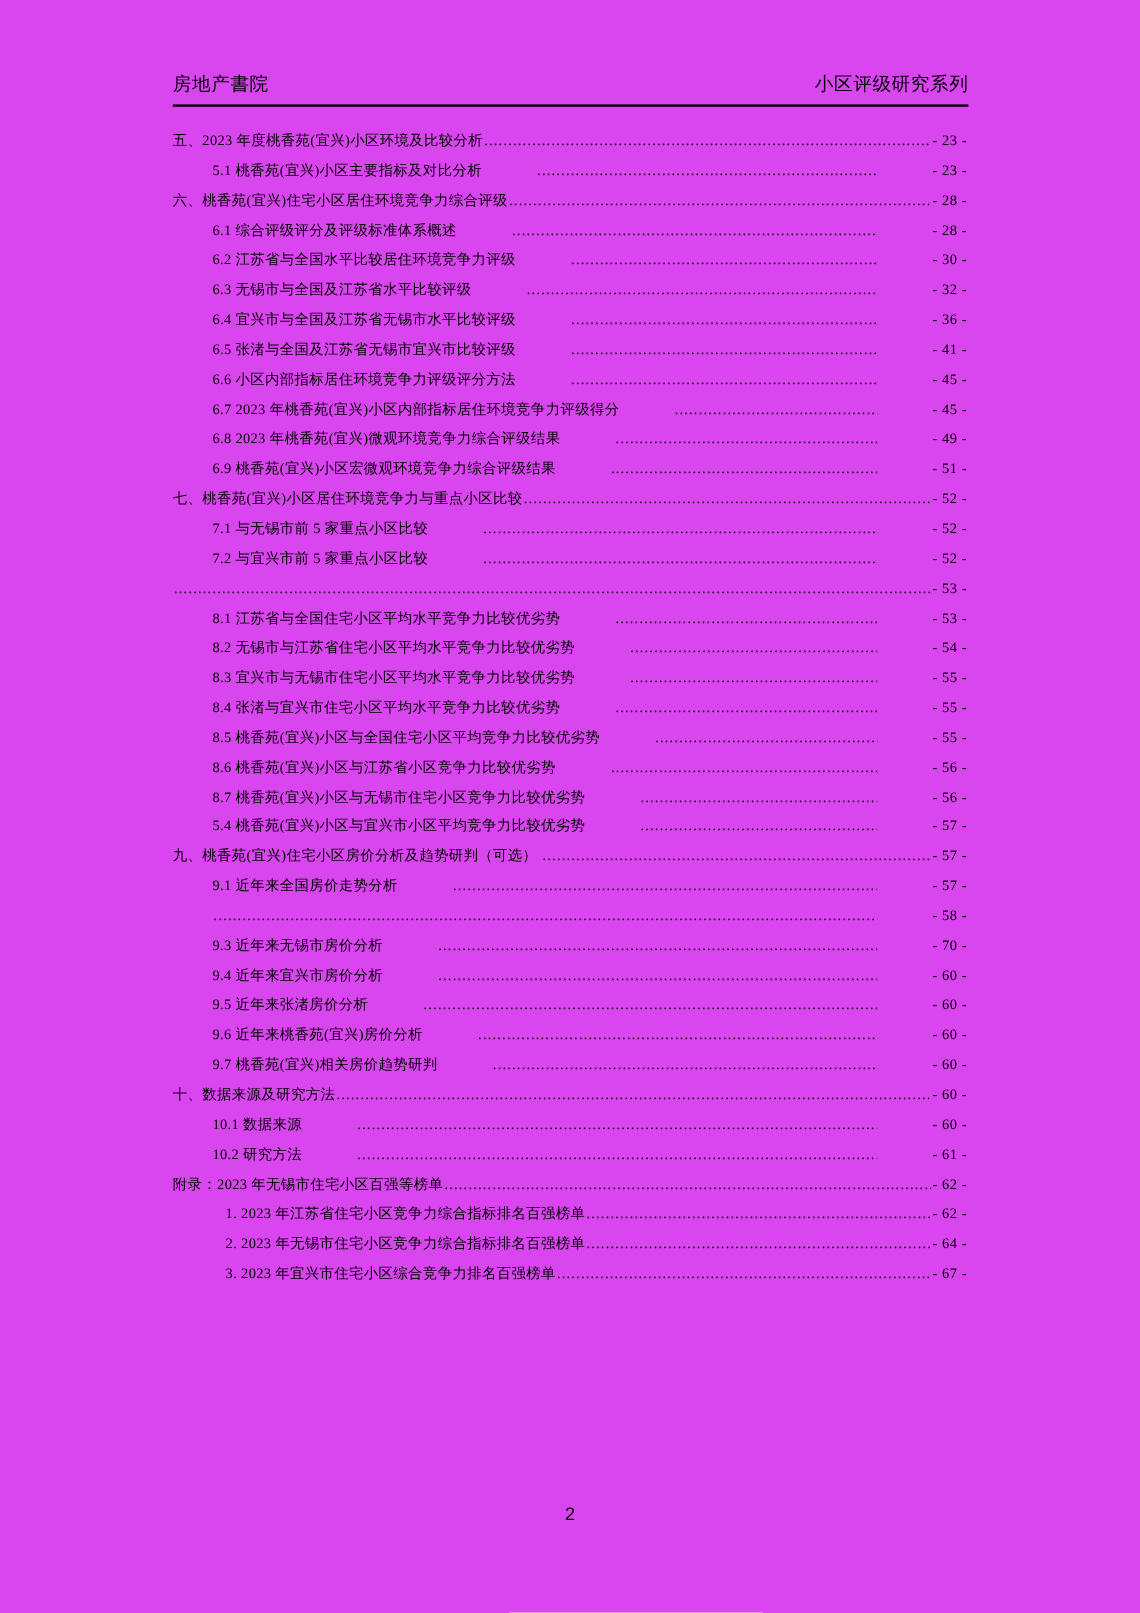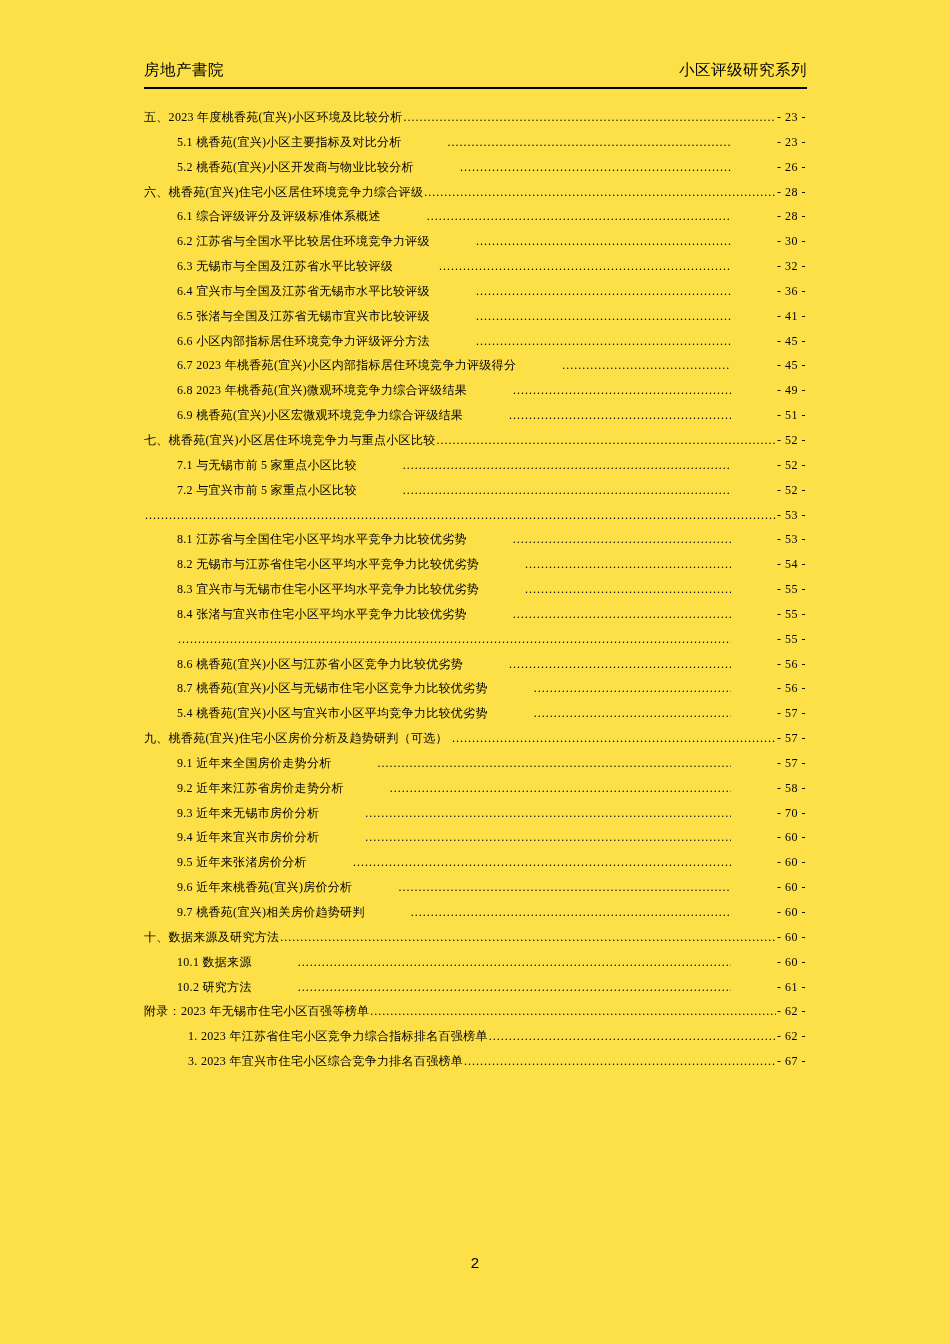--- a/index.html
+++ b/index.html
@@ -4,21 +4,21 @@
 <style>
   html, body {
     margin: 0;
     padding: 0;
     background: #ffffff;
   }
   .page {
     position: relative;
     width: 950px;
     height: 1344px;
-    background: #fde047;
+    background: #d946ef;
     font-family: "Liberation Serif", "DejaVu Serif", serif;
     color: #000000;
     overflow: hidden;
   }
   .page-header {
     position: absolute;
     top: 60px;
     left: 144px;
     right: 143px;
     display: flex;
@@ -96,25 +96,20 @@
       <div class="toc-row level-1">
         <span class="title">五、2023 年度桃香苑(宜兴)小区环境及比较分析</span>
         <span class="dots"></span>
         <span class="pg">- 23 -</span>
       </div>
       <div class="toc-row level-2">
         <span class="title">5.1 桃香苑(宜兴)小区主要指标及对比分析</span>
         <span class="dots"></span>
         <span class="pg">- 23 -</span>
       </div>
-      <div class="toc-row level-2">
-        <span class="title">5.2 桃香苑(宜兴)小区开发商与物业比较分析</span>
-        <span class="dots"></span>
-        <span class="pg">- 26 -</span>
-      </div>
       <div class="toc-row level-1">
         <span class="title">六、桃香苑(宜兴)住宅小区居住环境竞争力综合评级</span>
         <span class="dots"></span>
         <span class="pg">- 28 -</span>
       </div>
       <div class="toc-row level-2">
         <span class="title">6.1 综合评级评分及评级标准体系概述</span>
         <span class="dots"></span>
         <span class="pg">- 28 -</span>
       </div>
@@ -191,20 +186,21 @@
         <span class="title">8.3 宜兴市与无锡市住宅小区平均水平竞争力比较优劣势</span>
         <span class="dots"></span>
         <span class="pg">- 55 -</span>
       </div>
       <div class="toc-row level-2">
         <span class="title">8.4 张渚与宜兴市住宅小区平均水平竞争力比较优劣势</span>
         <span class="dots"></span>
         <span class="pg">- 55 -</span>
       </div>
       <div class="toc-row level-2">
+        <span class="title">8.5 桃香苑(宜兴)小区与全国住宅小区平均竞争力比较优劣势</span>
         <span class="dots"></span>
         <span class="pg">- 55 -</span>
       </div>
       <div class="toc-row level-2">
         <span class="title">8.6 桃香苑(宜兴)小区与江苏省小区竞争力比较优劣势</span>
         <span class="dots"></span>
         <span class="pg">- 56 -</span>
       </div>
       <div class="toc-row level-2">
         <span class="title">8.7 桃香苑(宜兴)小区与无锡市住宅小区竞争力比较优劣势</span>
@@ -220,21 +216,20 @@
         <span class="title">九、桃香苑(宜兴)住宅小区房价分析及趋势研判（可选） </span>
         <span class="dots"></span>
         <span class="pg">- 57 -</span>
       </div>
       <div class="toc-row level-2">
         <span class="title">9.1 近年来全国房价走势分析</span>
         <span class="dots"></span>
         <span class="pg">- 57 -</span>
       </div>
       <div class="toc-row level-2">
-        <span class="title">9.2 近年来江苏省房价走势分析</span>
         <span class="dots"></span>
         <span class="pg">- 58 -</span>
       </div>
       <div class="toc-row level-2">
         <span class="title">9.3 近年来无锡市房价分析</span>
         <span class="dots"></span>
         <span class="pg">- 70 -</span>
       </div>
       <div class="toc-row level-2">
         <span class="title">9.4 近年来宜兴市房价分析</span>
@@ -273,20 +268,25 @@
       </div>
       <div class="toc-row level-1">
         <span class="title">附录：2023 年无锡市住宅小区百强等榜单</span>
         <span class="dots"></span>
         <span class="pg">- 62 -</span>
       </div>
       <div class="toc-row level-3">
         <span class="title">1. 2023 年江苏省住宅小区竞争力综合指标排名百强榜单</span>
         <span class="dots"></span>
         <span class="pg">- 62 -</span>
+      </div>
+      <div class="toc-row level-3">
+        <span class="title">2. 2023 年无锡市住宅小区竞争力综合指标排名百强榜单</span>
+        <span class="dots"></span>
+        <span class="pg">- 64 -</span>
       </div>
       <div class="toc-row level-3">
         <span class="title">3. 2023 年宜兴市住宅小区综合竞争力排名百强榜单</span>
         <span class="dots"></span>
         <span class="pg">- 67 -</span>
       </div>
     </div>
 
   <div class="page-footer">
     <span>2</span>

